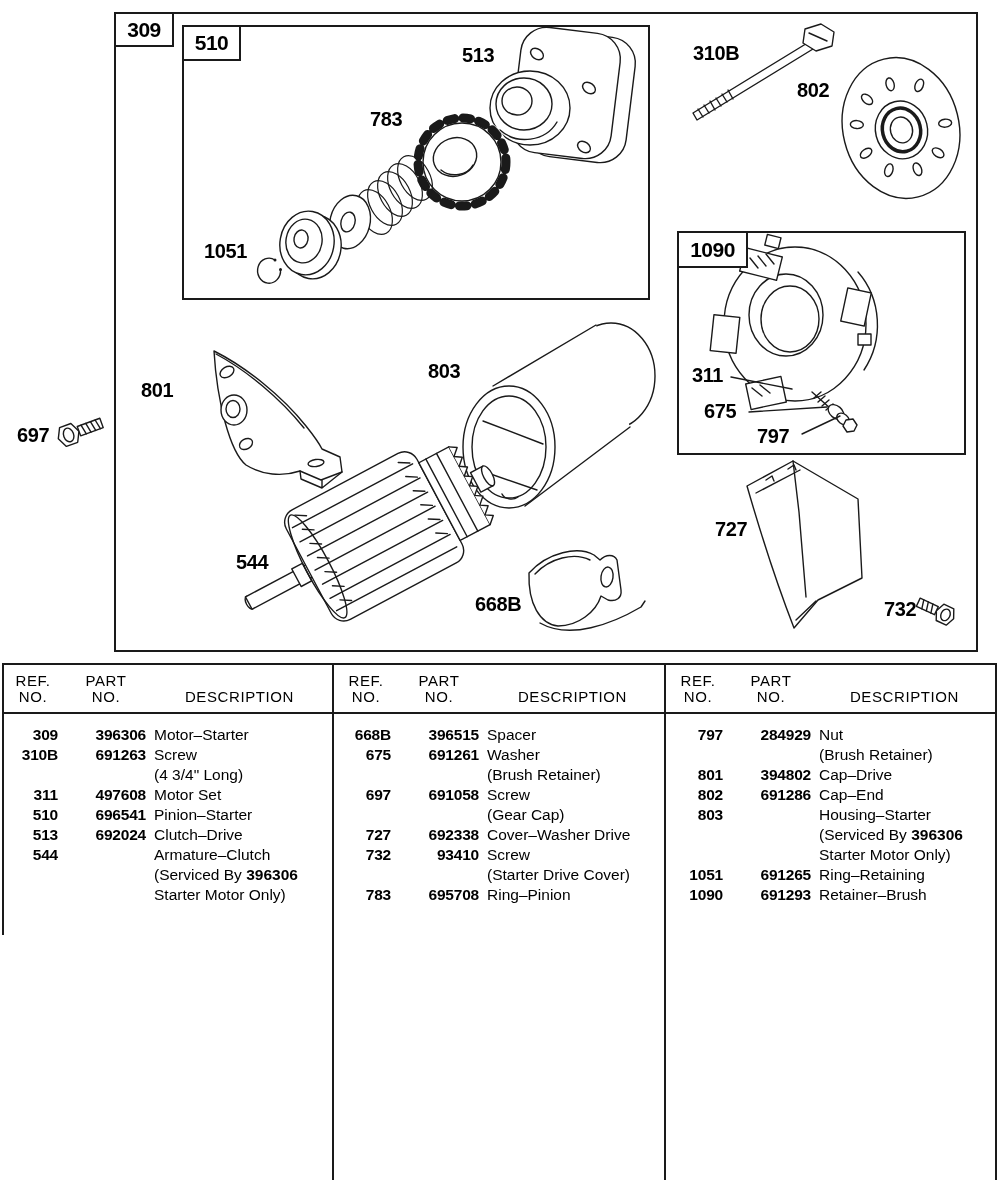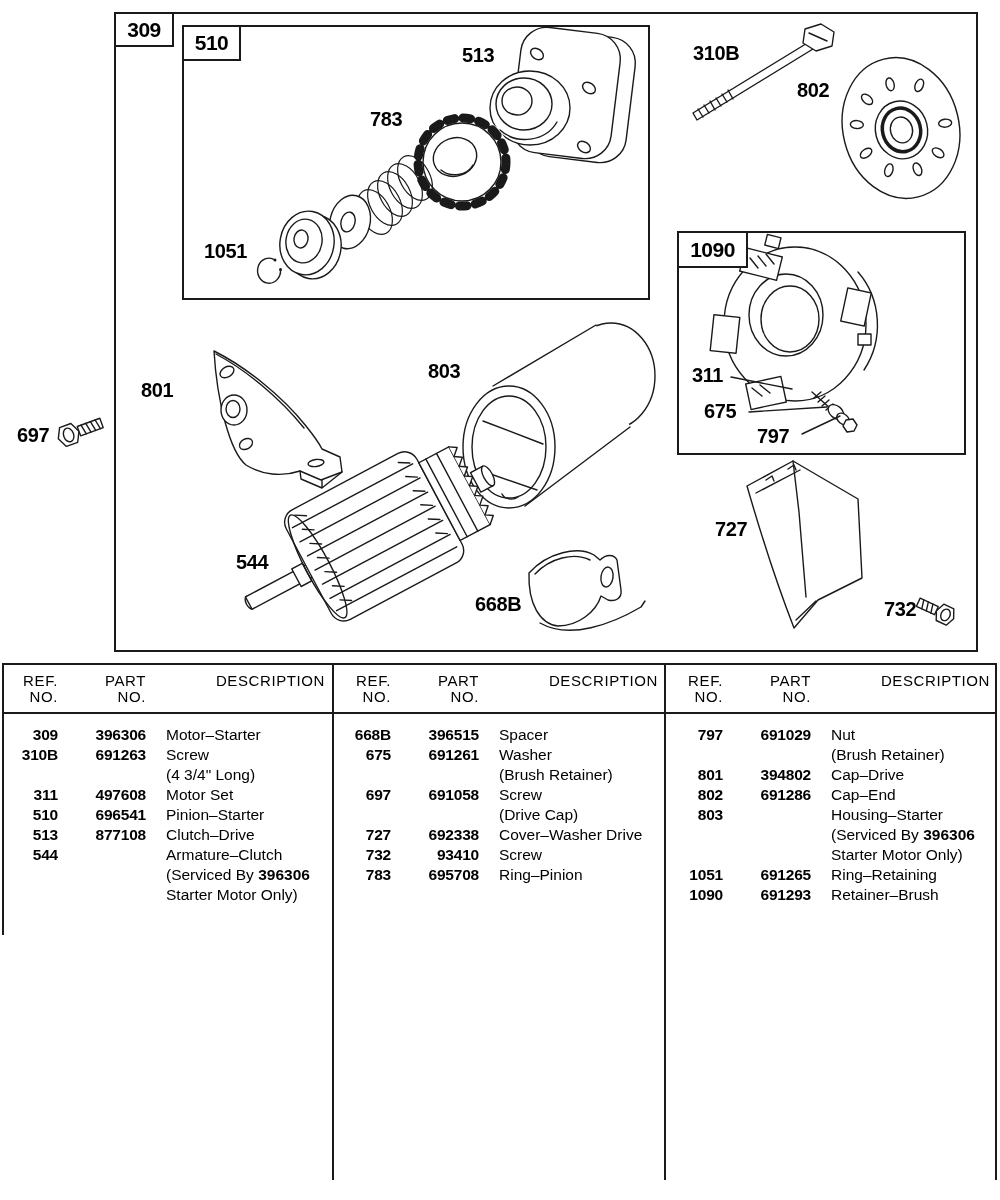--- a/index.html
+++ b/index.html
@@ -9,28 +9,28 @@
   .gbox{position:absolute;border:2px solid #1a1a1a;background:transparent;}
   .tag{position:absolute;border:2px solid #1a1a1a;background:#fff;display:flex;align-items:center;
        justify-content:center;font-weight:700;font-size:21px;letter-spacing:-0.5px;z-index:5;}
   .art{position:absolute;left:0;top:0;z-index:2;}
   .co{position:absolute;font-weight:700;font-size:20px;letter-spacing:-0.4px;z-index:6;white-space:nowrap;}
   
   .ptable{position:absolute;left:0;top:663px;width:1000px;height:537px;}
   .tline{position:absolute;background:#1a1a1a;}
   .pcol{position:absolute;top:0;width:328px;}
   .col-header{box-sizing:border-box;height:49px;padding:10px 7px 0 4px;display:grid;
-              grid-template-columns:50px 80px 1fr;column-gap:8px;text-align:right;
+              grid-template-columns:50px 80px 1fr;column-gap:8px;text-align:center;
               font-size:15px;letter-spacing:0.6px;line-height:16px;}
-  .hdr-desc{}
+  .hdr-desc{margin-top:16px;}
   .rows{padding-top:13px;}
   .prow{display:grid;grid-template-columns:50px 80px 1fr;column-gap:8px;padding-left:4px;
         line-height:20px;font-size:15.5px;white-space:nowrap;}
   .c-ref,.c-part{font-weight:700;text-align:right;letter-spacing:-0.2px;}
-  .c-desc{font-weight:400;text-align:left;margin-left:12px;}
+  .c-desc{font-weight:400;text-align:left;}
   .c-desc b{font-weight:700;}
 </style>
 </head>
 <body>
 
 <div id="page">
 
   <div class="gbox" style="left:114px;top:12px;width:860px;height:636px;"></div>
   <div class="gbox" style="left:182px;top:25px;width:464px;height:271px;"></div>
   <div class="gbox" style="left:677px;top:231px;width:285px;height:220px;"></div>
@@ -264,21 +264,21 @@
             <span class="c-part">497608</span>
             <span class="c-desc">Motor Set</span>
           </div>
           <div class="prow">
             <span class="c-ref">510</span>
             <span class="c-part">696541</span>
             <span class="c-desc">Pinion–Starter</span>
           </div>
           <div class="prow">
             <span class="c-ref">513</span>
-            <span class="c-part">877108</span>
+            <span class="c-part">692024</span>
             <span class="c-desc">Clutch–Drive</span>
           </div>
           <div class="prow">
             <span class="c-ref">544</span>
             <span class="c-part"></span>
             <span class="c-desc">Armature–Clutch</span>
           </div>
           <div class="prow">
             <span class="c-ref"></span>
             <span class="c-part"></span>
@@ -321,33 +321,38 @@
             <span class="c-desc">(Brush Retainer)</span>
           </div>
           <div class="prow">
             <span class="c-ref">697</span>
             <span class="c-part">691058</span>
             <span class="c-desc">Screw</span>
           </div>
           <div class="prow">
             <span class="c-ref"></span>
             <span class="c-part"></span>
-            <span class="c-desc">(Drive Cap)</span>
+            <span class="c-desc">(Gear Cap)</span>
           </div>
           <div class="prow">
             <span class="c-ref">727</span>
             <span class="c-part">692338</span>
             <span class="c-desc">Cover–Washer Drive</span>
           </div>
           <div class="prow">
             <span class="c-ref">732</span>
             <span class="c-part">93410</span>
             <span class="c-desc">Screw</span>
           </div>
           <div class="prow">
+            <span class="c-ref"></span>
+            <span class="c-part"></span>
+            <span class="c-desc">(Starter Drive Cover)</span>
+          </div>
+          <div class="prow">
             <span class="c-ref">783</span>
             <span class="c-part">695708</span>
             <span class="c-desc">Ring–Pinion</span>
           </div>
         </div>
     </div>
 
     <div class="pcol" style="left:669px;">
       <div class="col-header">
         <div>
@@ -356,21 +361,21 @@
           </div>
         <div>
             <div>PART</div>
             <div>NO.</div>
           </div>
         <div class="hdr-desc">DESCRIPTION</div>
       </div>
       <div class="rows">
           <div class="prow">
             <span class="c-ref">797</span>
-            <span class="c-part">691029</span>
+            <span class="c-part">284929</span>
             <span class="c-desc">Nut</span>
           </div>
           <div class="prow">
             <span class="c-ref"></span>
             <span class="c-part"></span>
             <span class="c-desc">(Brush Retainer)</span>
           </div>
           <div class="prow">
             <span class="c-ref">801</span>
             <span class="c-part">394802</span>

